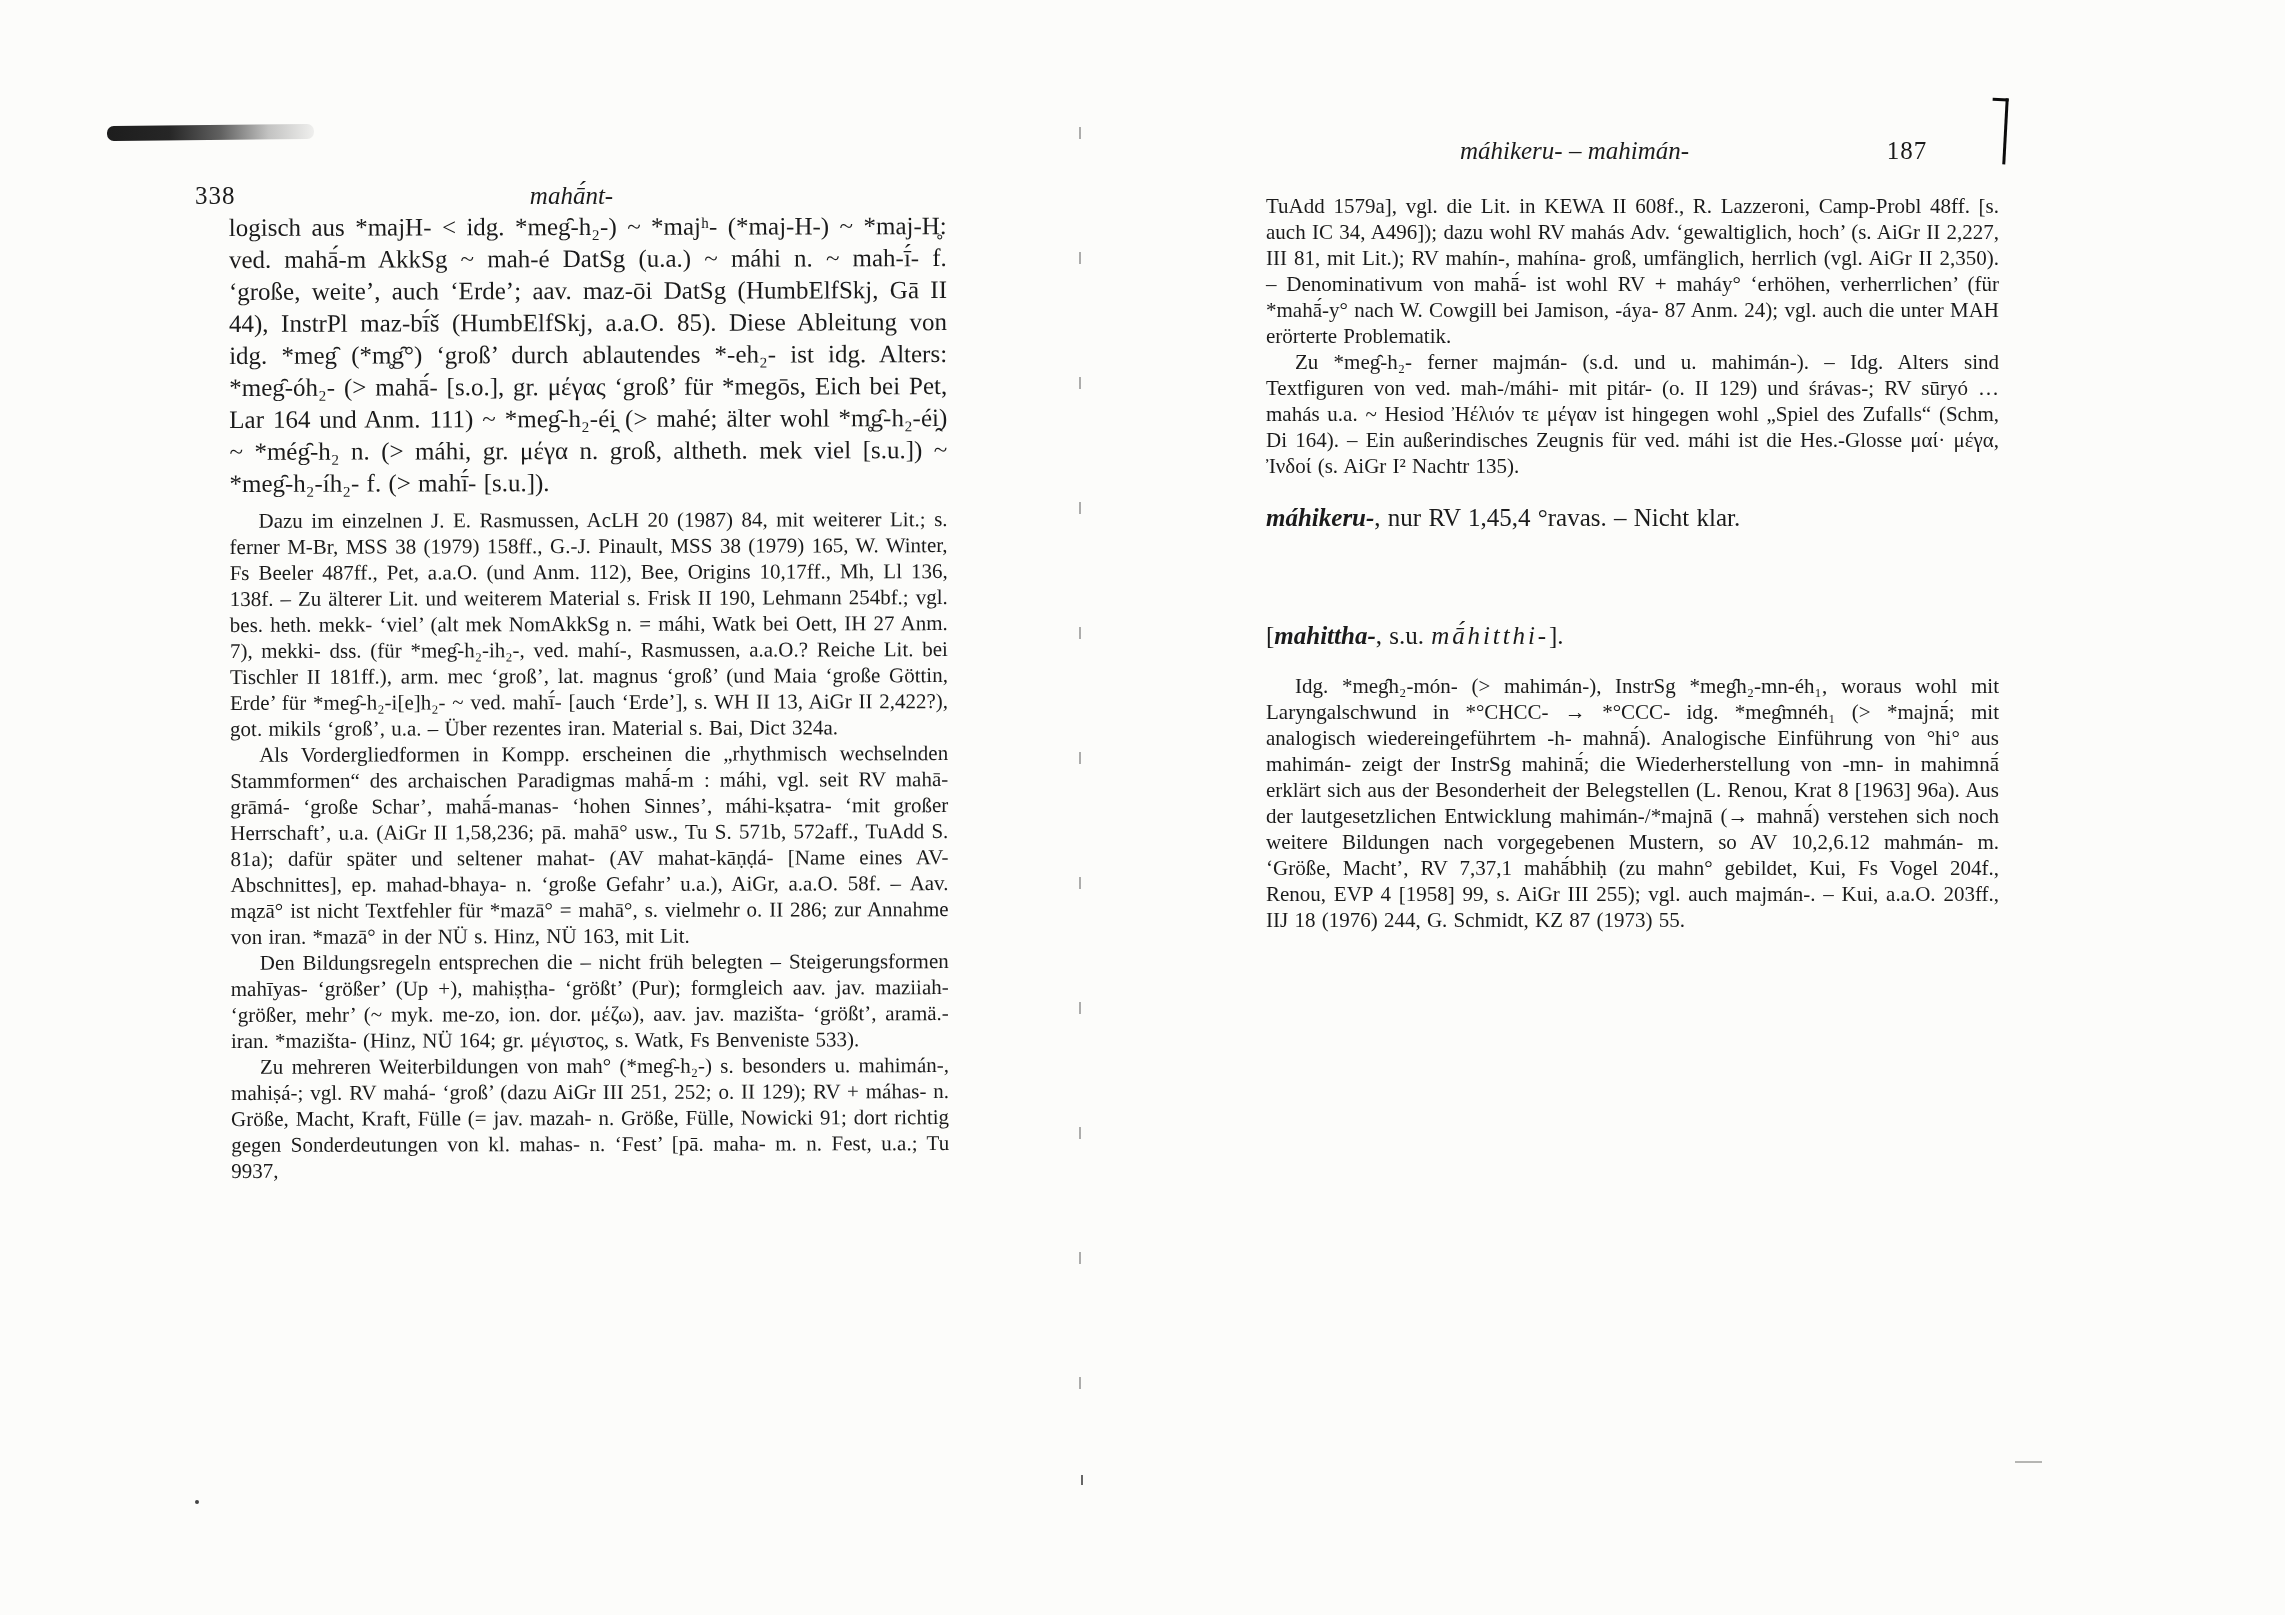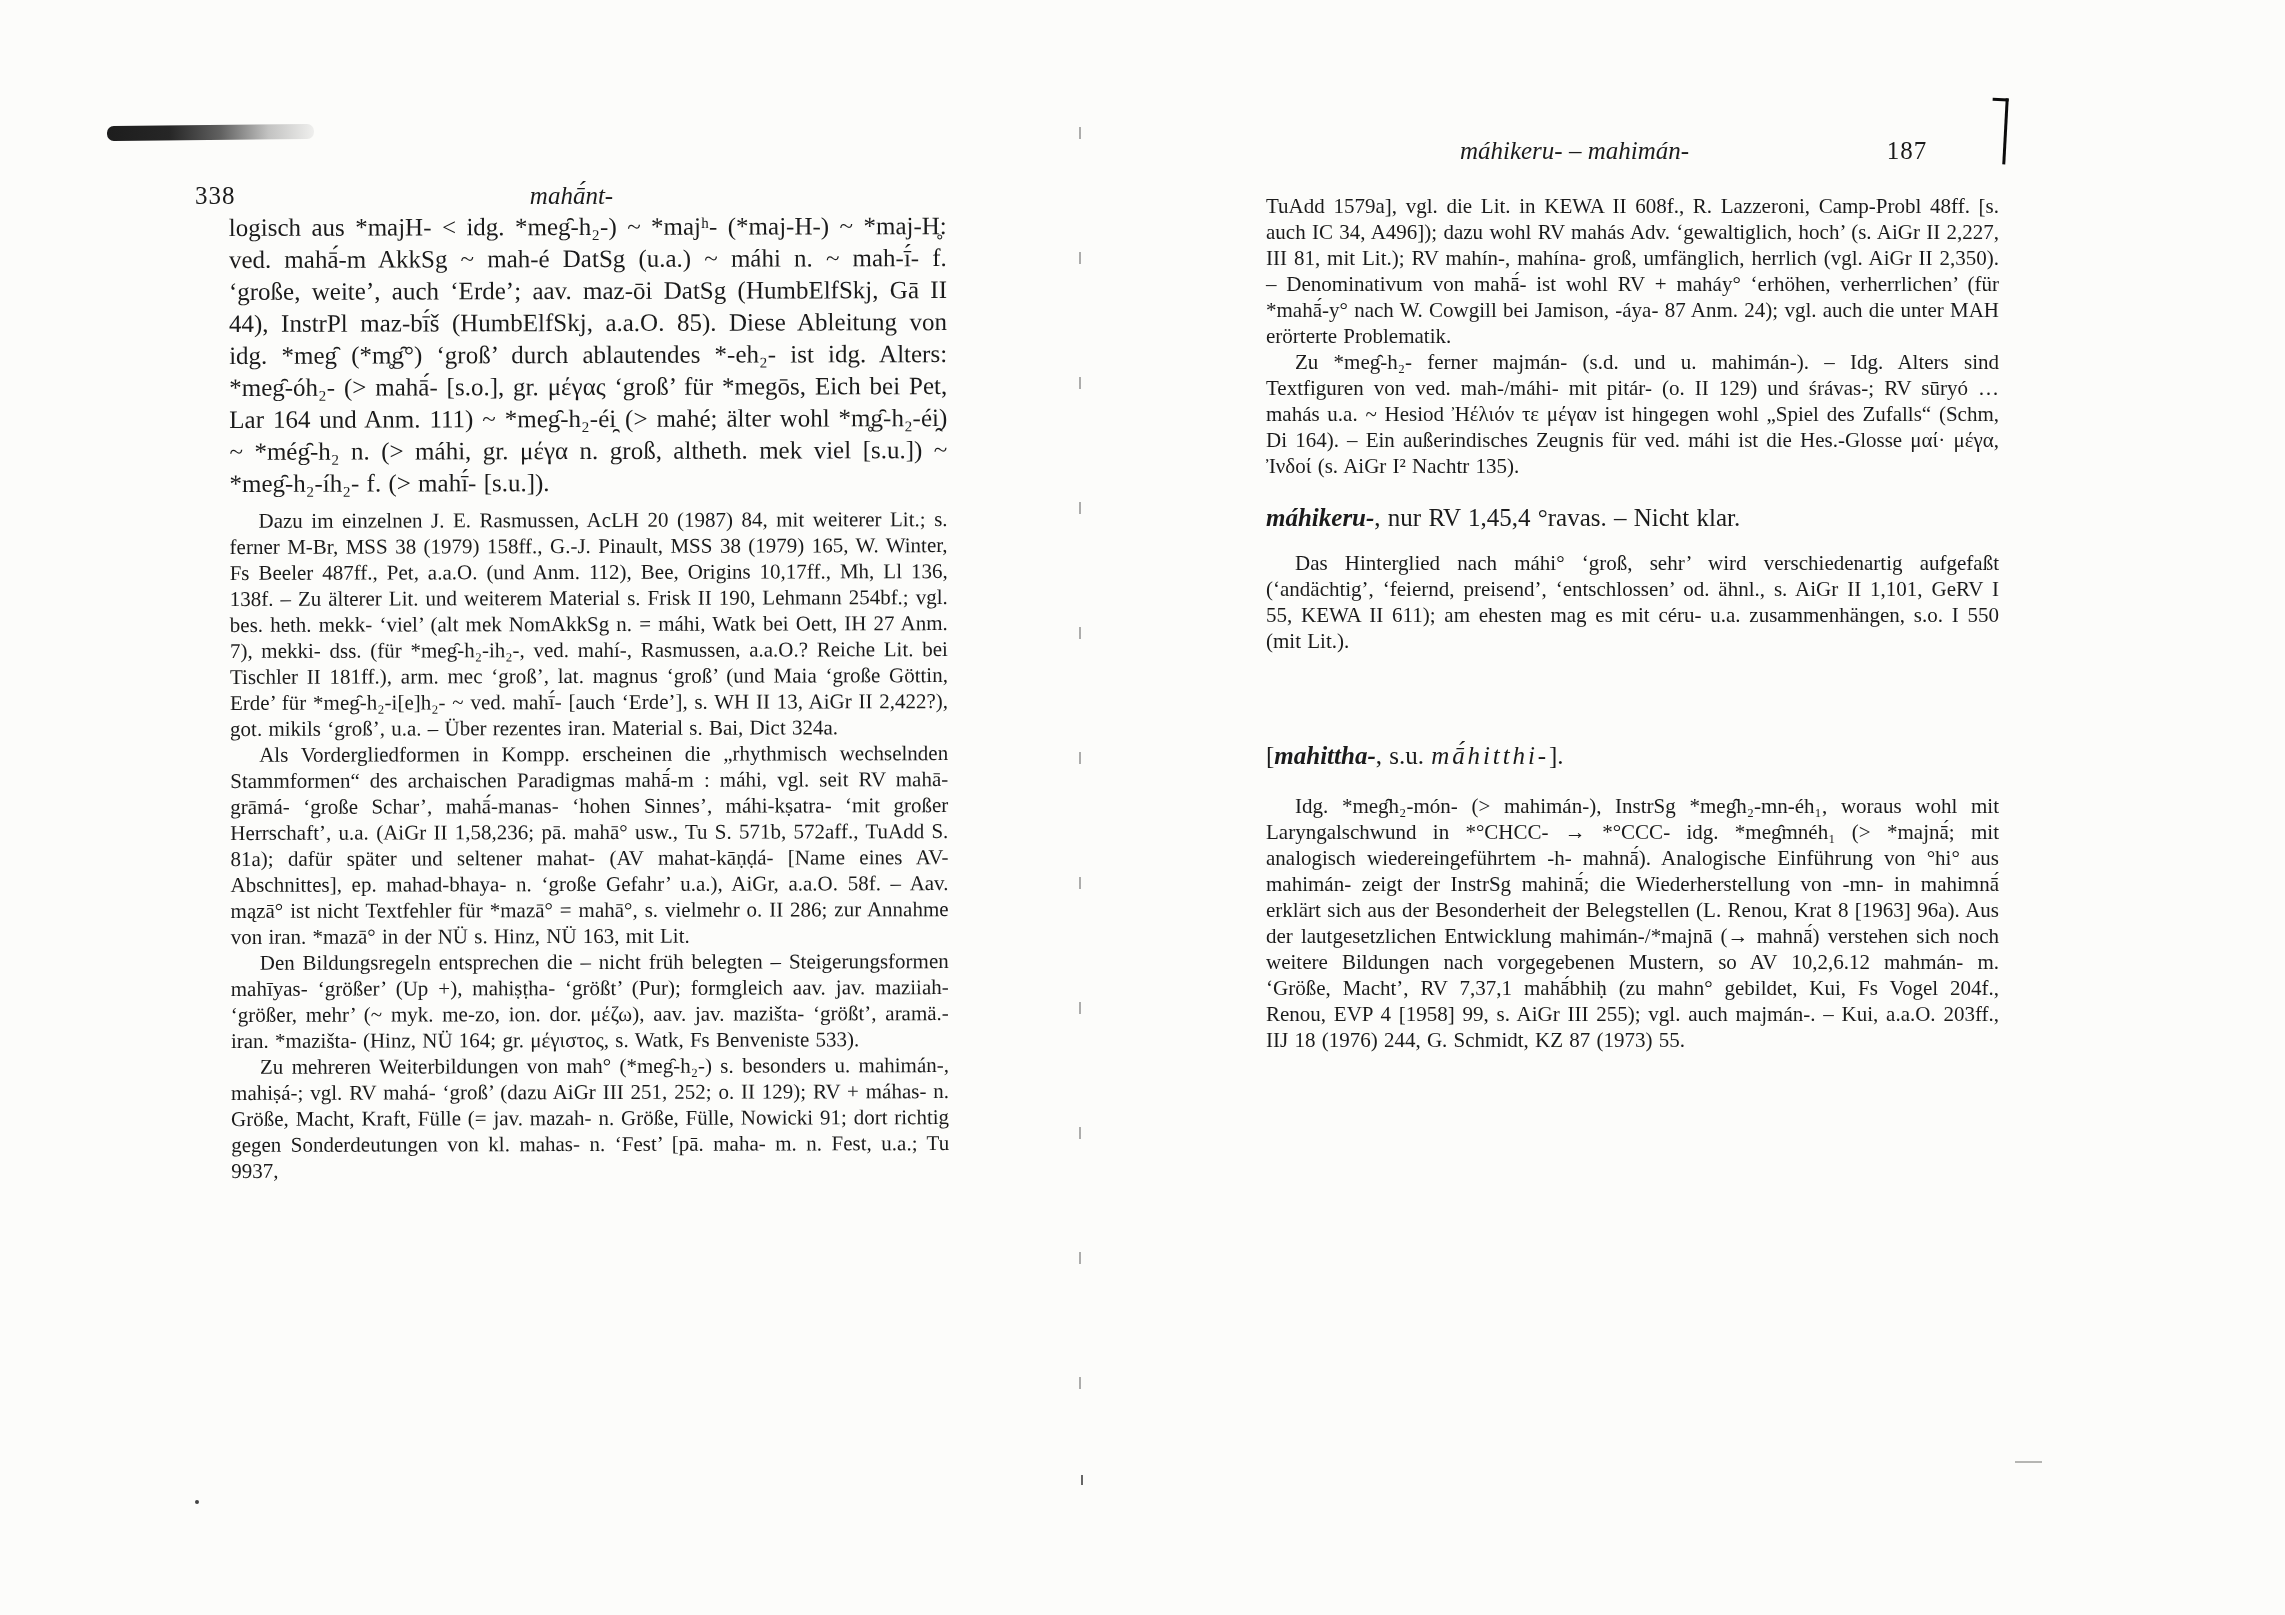--- a/index.html
+++ b/index.html
@@ -103,21 +103,20 @@
   <div class="header header-right">
     <span class="rhead">máhikeru- – mahimán-</span>
     <span class="pnum">187</span>
   </div>
 
   <div class="col col-right">
     <p class="small noind">TuAdd 1579a], vgl. die Lit. in KEWA II 608f., R. Lazzeroni, Camp-Probl 48ff. [s. auch IC 34, A496]); dazu wohl RV mahás Adv. ‘gewaltiglich, hoch’ (s. AiGr II 2,227, III 81, mit Lit.); RV mahín-, mahína- groß, umfänglich, herrlich (vgl. AiGr II 2,350). – Denominativum von mahā́- ist wohl RV + maháy° ‘erhöhen, verherrlichen’ (für *mahā́-y° nach W. Cowgill bei Jamison, -áya- 87 Anm. 24); vgl. auch die unter MAH erörterte Problematik.</p>
     <p class="small ind">Zu *meg̑-h₂- ferner majmán- (s.d. und u. mahimán-). – Idg. Alters sind Textfiguren von ved. mah-/máhi- mit pitár- (o. II 129) und śrávas-; RV sūryó … mahás u.a. ~ Hesiod Ἠέλιόν τε μέγαν ist hingegen wohl „Spiel des Zufalls“ (Schm, Di 164). – Ein außerindisches Zeugnis für ved. máhi ist die Hes.-Glosse μαί· μέγα, Ἰνδοί (s. AiGr I² Nachtr 135).</p>
 
     <p class="main noind mt24"><span class="hw">máhikeru-</span><span>, nur RV 1,45,4 °ravas. – Nicht klar.</span></p>
-    <p class="small ind mt16">Das Hinterglied nach máhi° ‘groß, sehr’ wird verschiedenartig aufgefaßt (‘andächtig’, ‘feiernd, preisend’, ‘entschlossen’ od. ähnl., s. AiGr II 1,101, GeRV I 55, KEWA II 611); am ehesten mag es mit céru- u.a. zusammenhängen, s.o. I 550 (mit Lit.).</p>
 
     <p class="main noind mt64"><span>[</span><span class="hw">mahittha-</span><span>, s.u. </span><span class="sperr">mā́hitthi-</span><span>].</span></p>
 
     <p class="small ind mt30">Idg. *meg̑h₂-món- (&gt; mahimán-), InstrSg *meg̑h₂-mn-éh₁, woraus wohl mit Laryngalschwund in *°CHCC- → *°CCC- idg. *meg̑mnéh₁ (&gt; *majnā́; mit analogisch wiedereingeführtem -h- mahnā́). Analogische Einführung von °hi° aus mahimán- zeigt der InstrSg mahinā́; die Wiederherstellung von -mn- in mahimnā́ erklärt sich aus der Besonderheit der Belegstellen (L. Renou, Krat 8 [1963] 96a). Aus der lautgesetzlichen Entwicklung mahimán-/*majnā (→ mahnā́) verstehen sich noch weitere Bildungen nach vorgegebenen Mustern, so AV 10,2,6.12 mahmán- m. ‘Größe, Macht’, RV 7,37,1 mahā́bhiḥ (zu mahn° gebildet, Kui, Fs Vogel 204f., Renou, EVP 4 [1958] 99, s. AiGr III 255); vgl. auch majmán-. – Kui, a.a.O. 203ff., IIJ 18 (1976) 244, G. Schmidt, KZ 87 (1973) 55.</p>
   </div>
 
 </div>
 
 
 </body></html>

